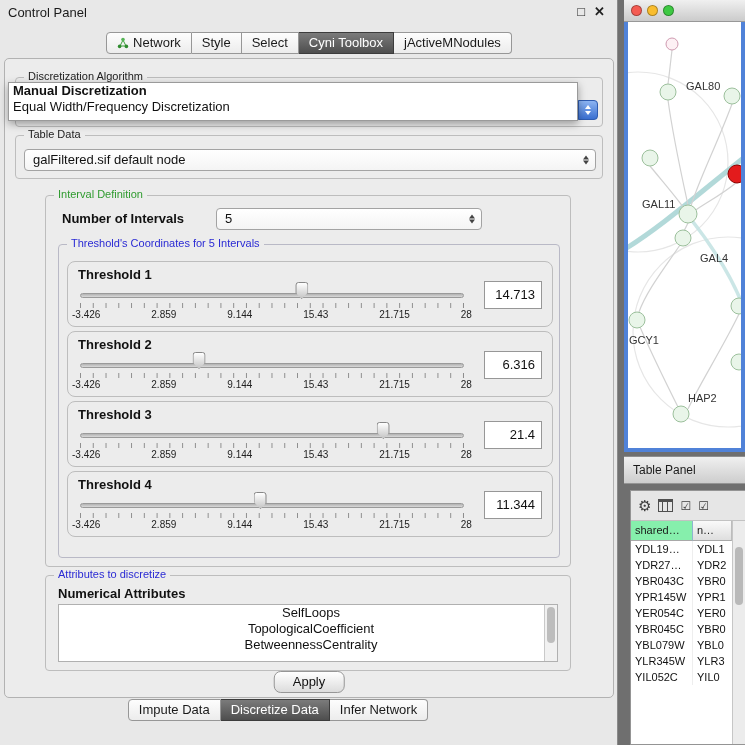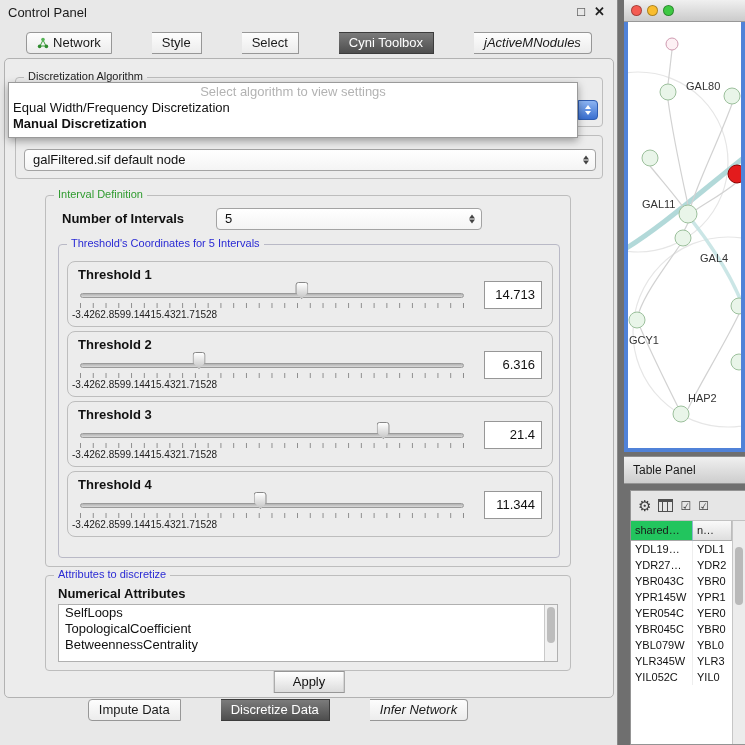--- a/index.html
+++ b/index.html
@@ -11,26 +11,26 @@
                   border-right:1px solid #8a8a8a;}
   .cw-titlebar{position:absolute;left:0;top:0;width:100%;height:26px;}
   .cw-title{position:absolute;left:8px;top:5px;font-size:13px;color:#1a1a1a;}
   .win-btn{position:absolute;top:4px;font-size:13px;color:#222;cursor:default;}
   .win-btn.float{right:32px;}
   .win-btn.close{right:12px;font-weight:bold;}
 
   
   .tabbar{position:absolute;left:0;top:32px;width:618px;display:flex;justify-content:center;}
   .bottom-tabbar{position:absolute;left:0;top:699px;width:556px;display:flex;justify-content:center;text-align:right;}
-  .seg{display:flex;gap:40px;}
+  .seg{display:flex;}
   .tab{height:22px;line-height:20px;padding:0 10px;font-size:13px;color:#1a1a1a;
        background:linear-gradient(#fdfdfd,#ececec);border:1px solid #979797;border-left:none;
        display:flex;align-items:center;gap:4px;white-space:nowrap;}
   .tab.first{border-left:1px solid #979797;border-radius:4px 0 0 4px;}
-  .tab.last{border-radius:0 4px 4px 0;font-style:italic;}
+  .tab.last{border-radius:0 4px 4px 0;}
   .tab.selected{background:linear-gradient(#7b7b7b,#4e4e4e);color:#fff;border-color:#3c3c3c;}
 
   
   .panel-body{position:absolute;left:4px;top:58px;width:610px;height:640px;background:#ececec;
               border:1px solid #b2b2b2;border-radius:5px;}
 
   .group{position:absolute;border:1px solid #bdbdbd;border-radius:4px;}
   .group-label{position:absolute;top:-8px;left:8px;background:#ececec;padding:0 4px;font-size:11px;color:#222;white-space:nowrap;}
   .group-label.green{color:#2f9b2f;}
   .group-label.blue{color:#2a2ad4;}
@@ -63,34 +63,34 @@
   .tlabel{position:absolute;left:10px;top:5px;font-size:13px;font-weight:bold;color:#111;}
   .slider{position:absolute;left:12px;right:88px;top:0;bottom:0;}
   .track{position:absolute;left:0;right:0;top:31px;height:5px;border:1px solid #9a9a9a;border-radius:3px;
          background:linear-gradient(#b2b2b2,#d9d9d9);}
   .thumb{position:absolute;top:20px;width:13px;height:17px;margin-left:0;transform:translateX(-50%);
          background:linear-gradient(#ffffff,#c6c6c6);border:1px solid #878787;border-radius:3px 3px 0 0;
          clip-path:polygon(0 0,100% 0,100% 60%,50% 100%,0 60%);}
   .ticks{position:absolute;left:0;right:0;top:41px;height:5px;border-right:1px solid #8d8d8d;
          background-image:linear-gradient(to right,#8d8d8d 1px,transparent 1px);
          background-size:calc(100%/30) 5px;}
-  .ticklabels{position:absolute;left:-8px;right:-8px;top:47px;display:flex;
+  .ticklabels{position:absolute;left:-8px;right:-8px;top:47px;display:flex;justify-content:space-between;
               font-size:10px;color:#222;}
   .valbox{position:absolute;right:10px;top:19px;width:58px;height:28px;background:#fff;border:1px solid #979797;
           font-size:13px;color:#111;text-align:right;line-height:26px;padding-right:6px;}
 
-  #attr-group{left:40px;top:516px;width:526px;height:96px;}
+  #attr-group{left:40px;top:516px;width:526px;height:96px;text-align:center;}
   .attr-header{position:absolute;left:12px;top:10px;font-size:13px;font-weight:bold;color:#111;}
   .listbox{position:absolute;left:12px;right:12px;top:28px;height:58px;background:#fff;border:1px solid #b0b0b0;overflow:hidden;}
   .list-item{font-size:13px;line-height:16px;padding-left:6px;color:#111;white-space:nowrap;}
   .list-scroll{position:absolute;right:0;top:0;bottom:0;width:13px;background:#f1f1f1;border-left:1px solid #c9c9c9;}
   .list-thumb{position:absolute;left:2px;top:2px;width:8px;height:36px;background:#bdbdbd;border-radius:4px;}
 
   .apply-btn{position:absolute;left:50%;transform:translateX(-50%);top:612px;height:22px;line-height:20px;
-             padding:0 18px;background:linear-gradient(#ffffff,#dcdcdc);border:1px solid #969696;border-radius:0;
+             padding:0 18px;background:linear-gradient(#ffffff,#dcdcdc);border:1px solid #969696;border-radius:7px;
              font-size:13px;color:#111;}
 
   
   .popup{position:absolute;left:8px;top:82px;width:570px;z-index:60;background:#fff;border:1px solid #9a9a9a;
          box-shadow:0 3px 8px rgba(0,0,0,.35);padding-bottom:5px;}
   .pop-title{text-align:center;color:#b3b3b3;font-size:13px;height:17px;line-height:17px;}
   .pop-item{font-size:13px;height:16px;line-height:16px;padding-left:4px;color:#111;white-space:nowrap;}
   .pop-item.bold{font-weight:bold;}
 
   
@@ -120,21 +120,21 @@
                 border:1px solid #949494;border-right:none;}
   .tb-toolbar{position:absolute;left:0;top:0;right:0;height:30px;background:#e6e6e6;border-bottom:1px solid #c2c2c2;
               display:flex;align-items:center;gap:7px;padding-left:7px;}
   .tb-icon{font-size:15px;color:#3d3d3d;line-height:1;}
   .tb-icon.small{font-size:12px;}
   .tb-colicon{width:15px;height:13px;border:1px solid #4f4f4f;border-top:3px solid #4f4f4f;
               background-image:linear-gradient(to right,transparent 3px,#4f4f4f 3px,#4f4f4f 4px,transparent 4px,transparent 8px,#4f4f4f 8px,#4f4f4f 9px,transparent 9px);}
   .tb-header{position:absolute;left:0;top:30px;right:13px;height:20px;display:flex;}
   .th{font-size:11px;color:#1a1a1a;line-height:19px;padding-left:4px;overflow:hidden;white-space:nowrap;
       background:linear-gradient(#fafafa,#dedede);border-bottom:1px solid #a8a8a8;border-right:1px solid #bcbcbc;}
-  .th.sel{width:62px;background:#22c55e;border-right:1px solid #8fb4cf;}
+  .th.sel{width:62px;background:#86efac;border-right:1px solid #8fb4cf;}
   .th:not(.sel){flex:1;}
   .tb-rows{position:absolute;left:0;top:50px;right:13px;bottom:0;overflow:hidden;background:#fff;}
   .tb-row{display:flex;height:16px;}
   .td{font-size:11px;color:#111;line-height:16px;padding-left:4px;overflow:hidden;white-space:nowrap;}
   .td.c1{width:62px;border-right:1px solid #eeeeee;}
   .td:not(.c1){flex:1;}
   .vscroll{position:absolute;right:0;top:30px;bottom:0;width:13px;background:#ececec;border-left:1px solid #c6c6c6;}
   .vthumb{position:absolute;left:2px;top:26px;width:8px;height:58px;background:#b9b9b9;border-radius:4px;}
 </style>
 </head>
@@ -311,23 +311,22 @@
           <span>Discretize Data</span>
         </div>
       <div class="tab last">
           <span>Infer Network</span>
         </div>
     </div>
   </div>
 </div>
 
 <div class="popup">
-  <div class="pop-title">Select algorithm to view settings</div>
+  <div class="pop-item bold">Manual Discretization</div>
   <div class="pop-item">Equal Width/Frequency Discretization</div>
-  <div class="pop-item bold">Manual Discretization</div>
 </div>
 
 <div class="net-window">
   <div class="net-titlebar">
     <span class="light red"></span>
     <span class="light yellow"></span>
     <span class="light green"></span>
   </div>
   <div class="net-canvas">
     <svg id="net-svg" width="113" height="426" viewBox="0 0 113 426">

